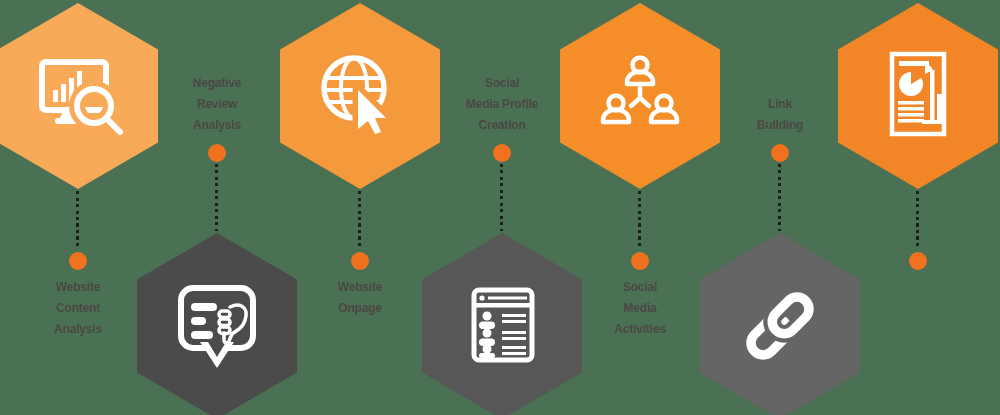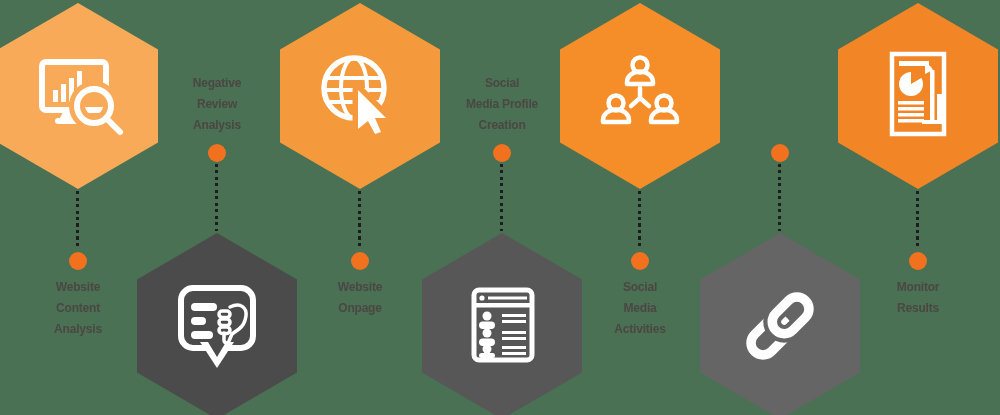--- a/index.html
+++ b/index.html
@@ -148,20 +148,22 @@
         <path d="M50 42 V52 M50 52 L41 60 M50 52 L59 60"></path>
       </g>
     </svg>
   </div>
   <div class="dotline dotline-top" style="left:638px"></div>
   <div class="dot dot-top" style="left: 631px; background: rgb(242, 113, 30);"></div>
   <div class="label label-top" style="left: 560px; color: rgb(75, 71, 68);">Social
 Media
 Activities</div>
 
+  <div class="label label-b2" style="left: 700px; color: rgb(75, 71, 68);">Link
+Building</div>
   <div class="dot dot-bottom" style="left: 771px; background: rgb(242, 113, 30);"></div>
   <div class="dotline dotline-bottom" style="left:778px"></div>
   <div class="hex hex-bottom" style="left: 700px; background: rgb(101, 101, 101);">
     <svg width="100" height="100" viewBox="0 0 100 100">
       <g transform="rotate(-45 50 50)" fill="none" stroke-linejoin="round">
         <rect x="14" y="38" width="42" height="24" rx="12" stroke="#fff" stroke-width="9.5"></rect>
         <rect x="44" y="38" width="42" height="24" rx="12" stroke="#656565" stroke-width="18"></rect>
         <rect x="44" y="38" width="42" height="24" rx="12" stroke="#fff" stroke-width="9.5"></rect>
       </g>
     </svg>
@@ -180,16 +182,14 @@
         <rect x="30" y="67" width="26" height="3.5"></rect>
         <rect x="30" y="73" width="26" height="3.5"></rect>
         <rect x="54" y="74" width="22" height="4"></rect>
         <rect x="62" y="24" width="4.5" height="54"></rect>
         <rect x="69" y="48" width="6" height="30"></rect>
       </g>
     </svg>
   </div>
   <div class="dotline dotline-top" style="left:916px"></div>
   <div class="dot dot-top" style="left: 909px; background: rgb(242, 113, 30);"></div>
-  <div class="label label-top" style="left: 838px; color: rgb(75, 71, 68);">Monitor
-Results</div>
 
 </div>
 
 </body></html>

